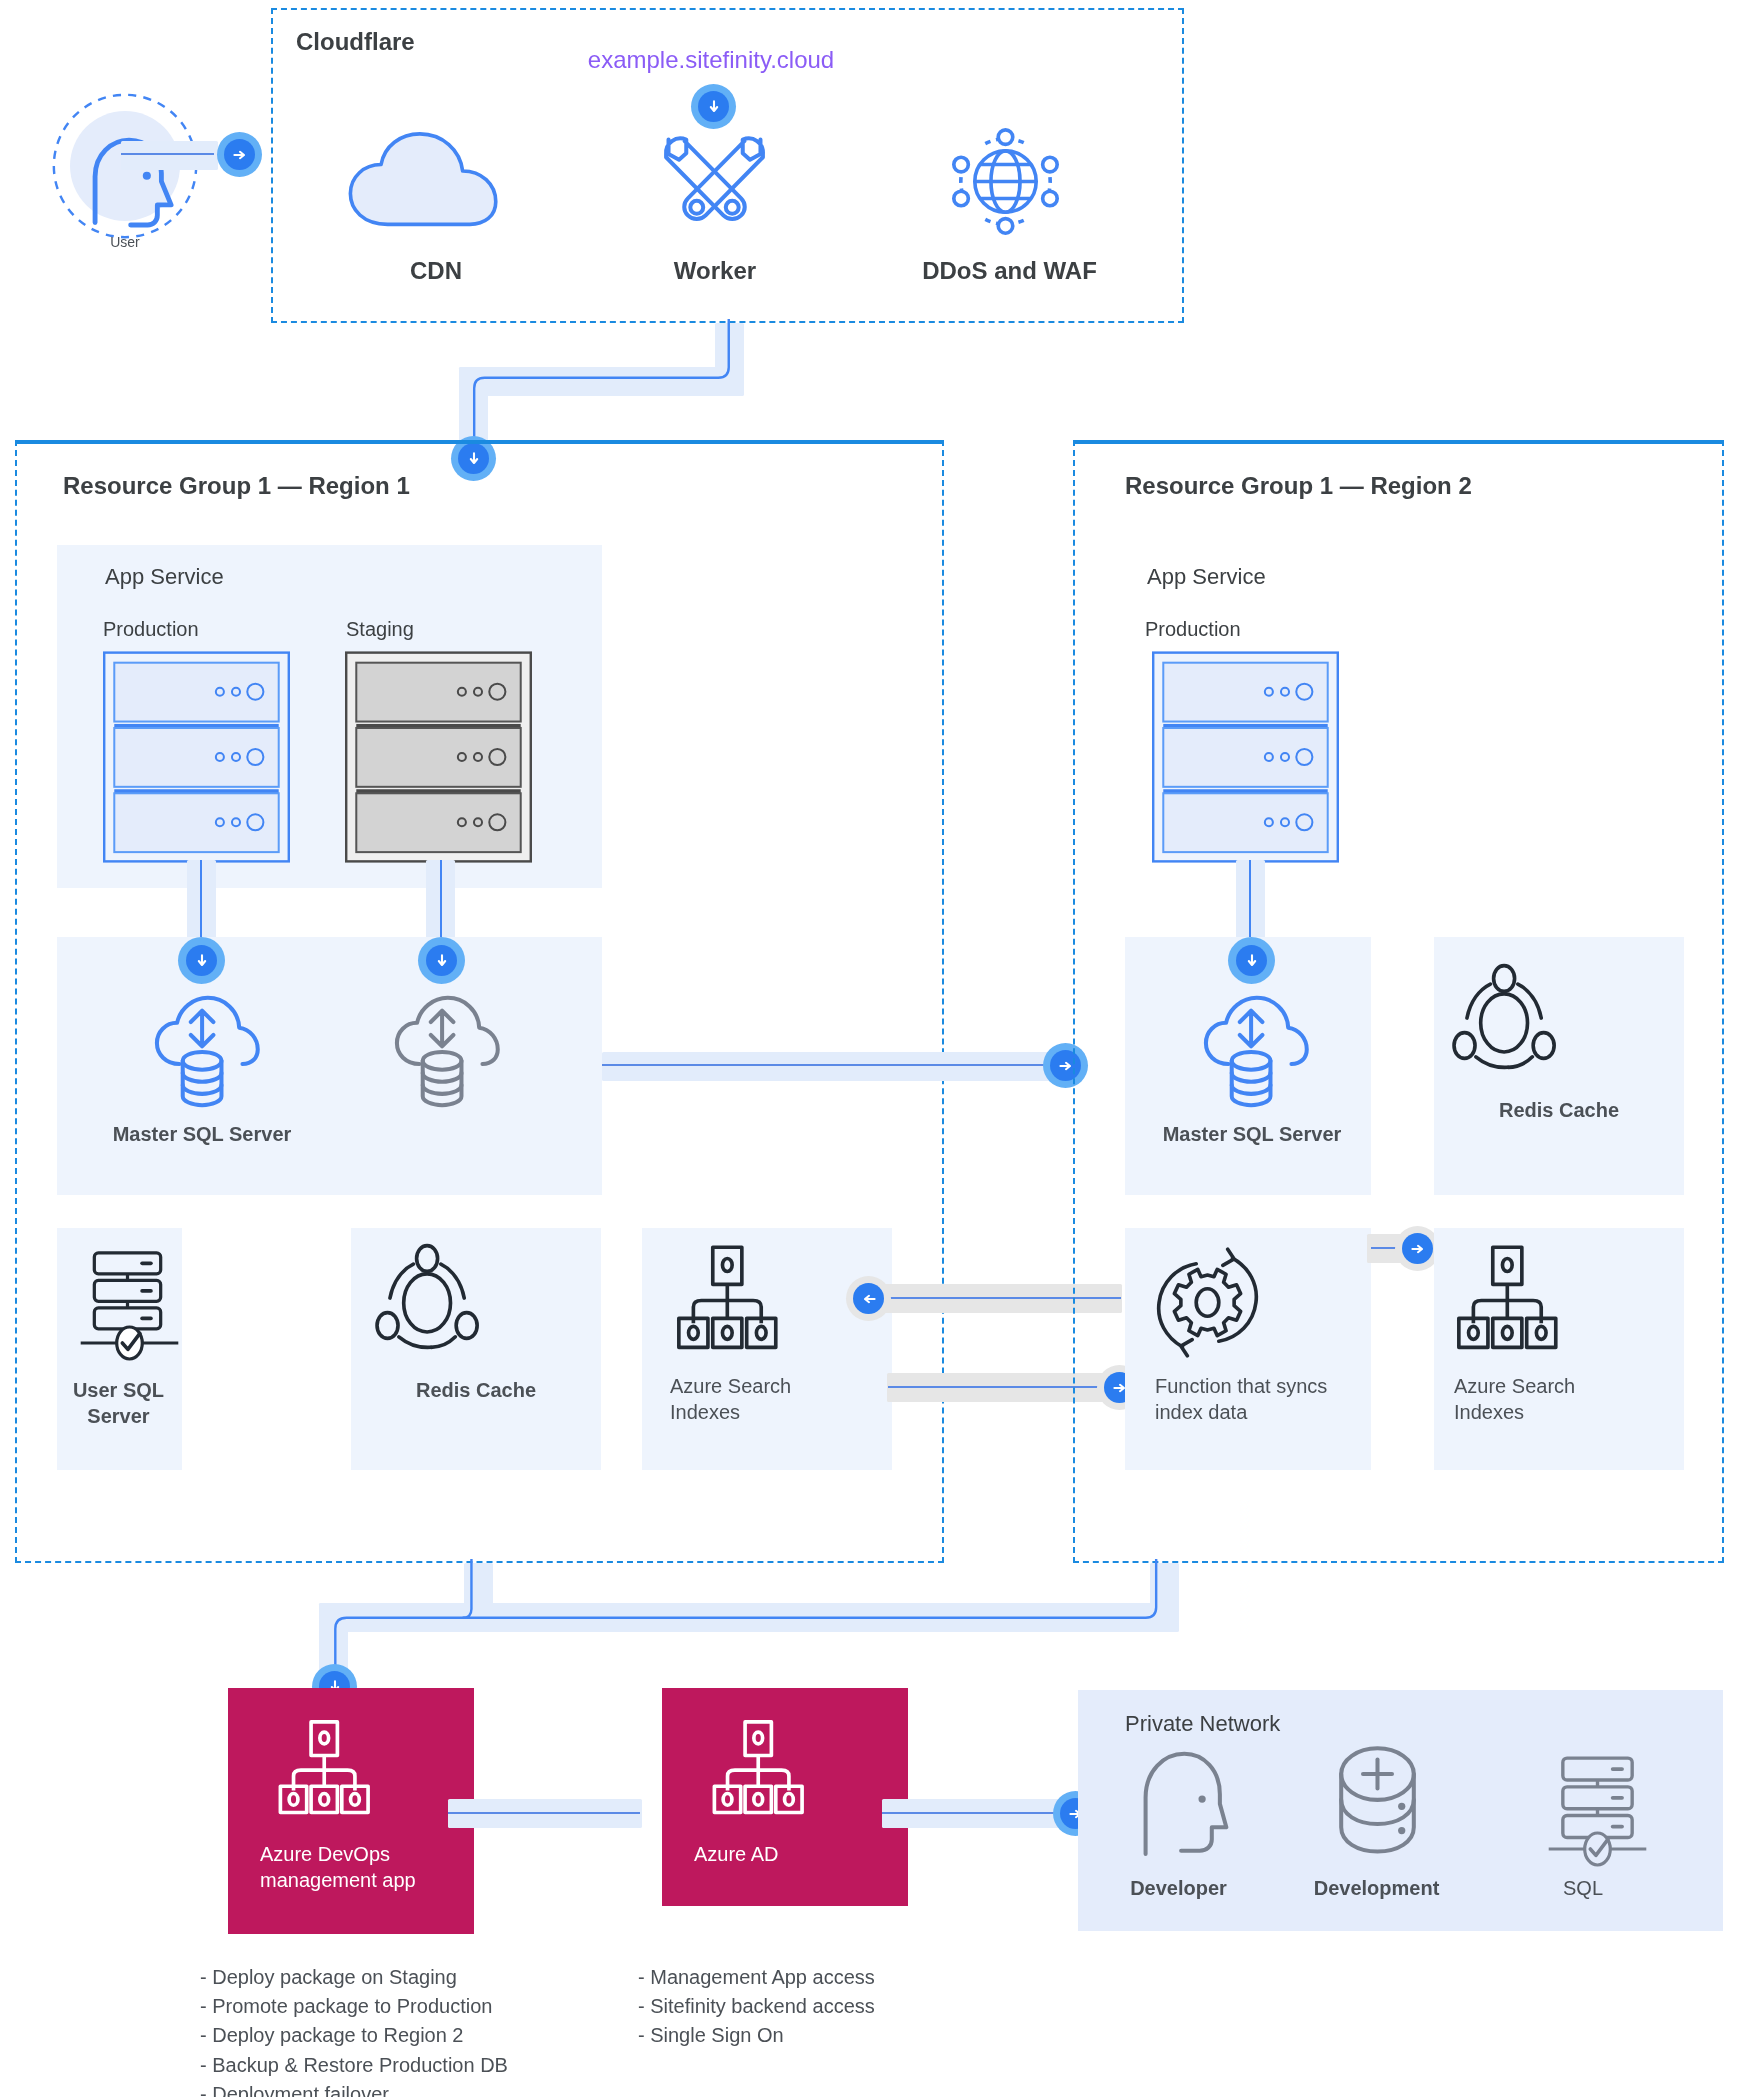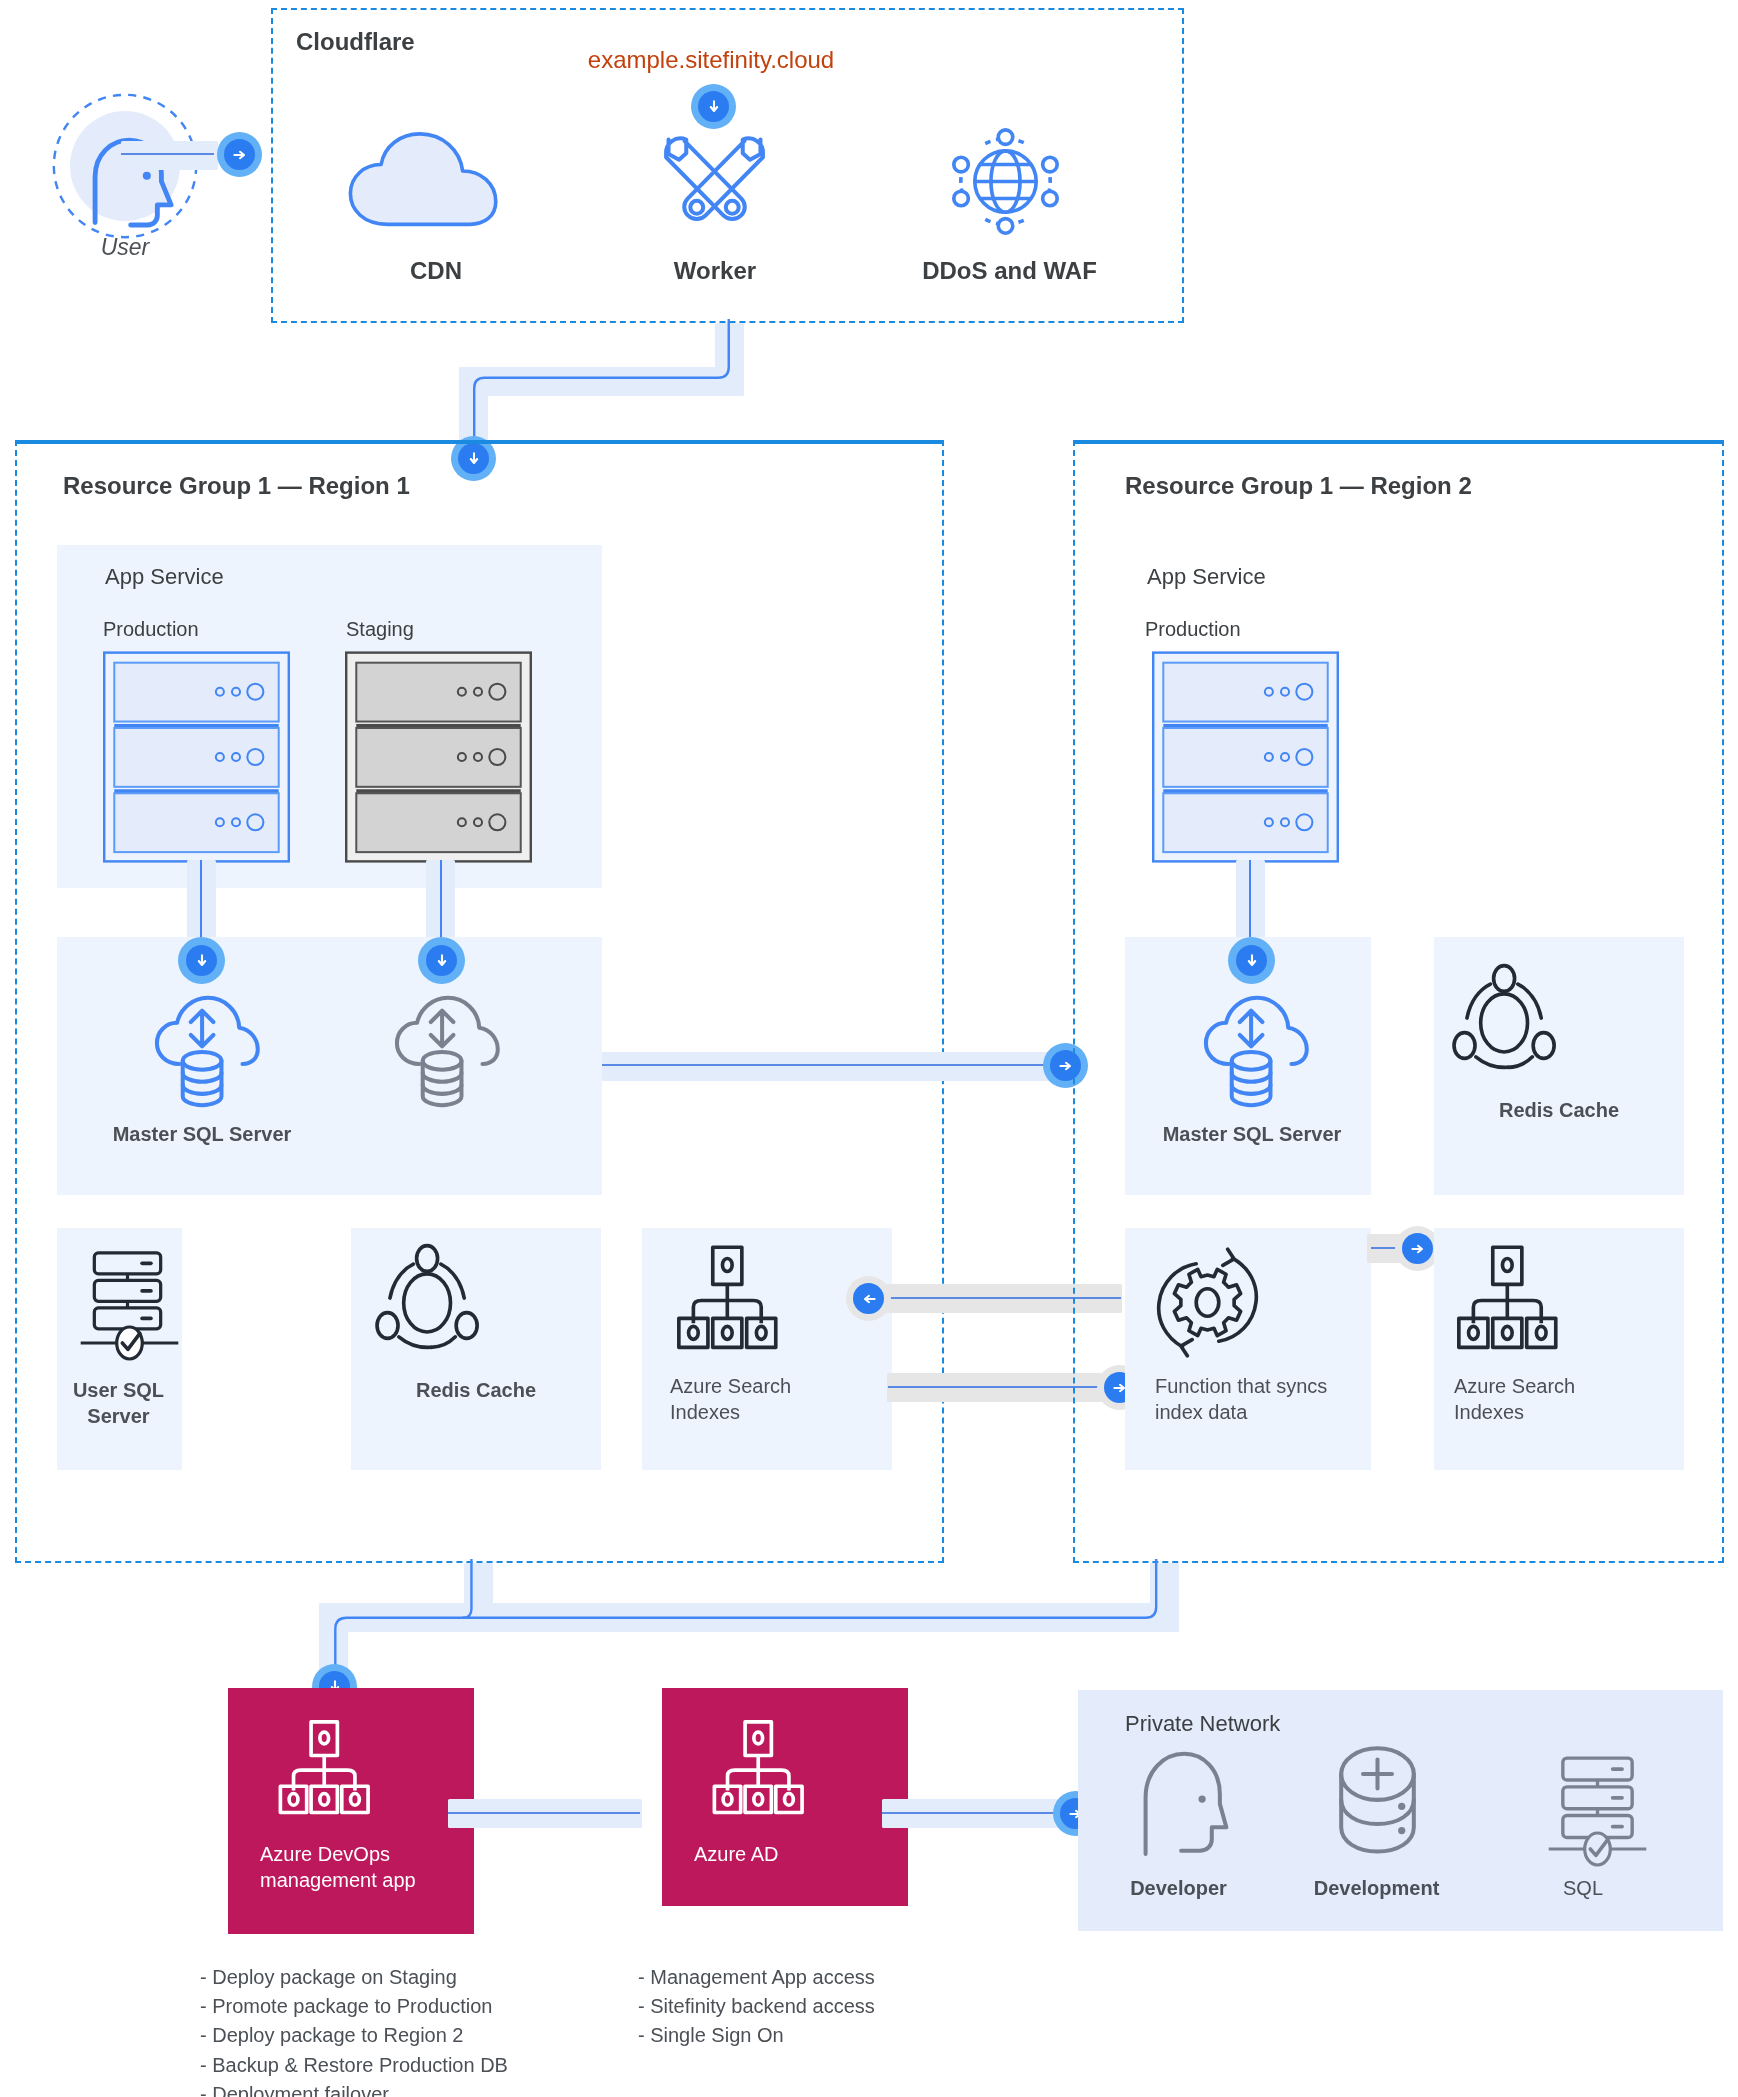--- a/index.html
+++ b/index.html
@@ -56,23 +56,23 @@
     position:absolute;border-radius:50%;background:#e6e6e6;
     display:flex;align-items:center;justify-content:center;
   }
   .badge-gray .inner{border-radius:50%;background:#2b7cf0;
     display:flex;align-items:center;justify-content:center;}
   
   .t-group{font-size:24px;}
   .t-panel{font-size:22px;}
   .t-sub{font-size:20px;}
   .t-cap{font-size:20px;}
-  .t-domain{font-size:24px;color:#c2410c;}
+  .t-domain{font-size:24px;color:#8b5cf6;}
   .t-list{font-size:20px;color:#4b5056;line-height:1.46;white-space:pre-line;}
-  .t-user{font-size:23px;color:#4b5056;font-style:italic;}
+  .t-user{font-size:14px;color:#4b5056;}
   .t-cf-item{font-size:24px;font-weight:bold;color:#3c4043;}
   .t-cf-title{font-size:24px;font-weight:bold;color:#3c4043;}
   svg{overflow:visible;}
 </style>
 </head>
 <body>
 
 <div class="abs" style="left:32px;top:73px;width:186px;height:186px;">
   <svg width="186" height="186" viewBox="0 0 230 230">
     <circle cx="115" cy="115" r="88" fill="none" stroke="#4285f4" stroke-width="3" stroke-dasharray="10 9"></circle>

